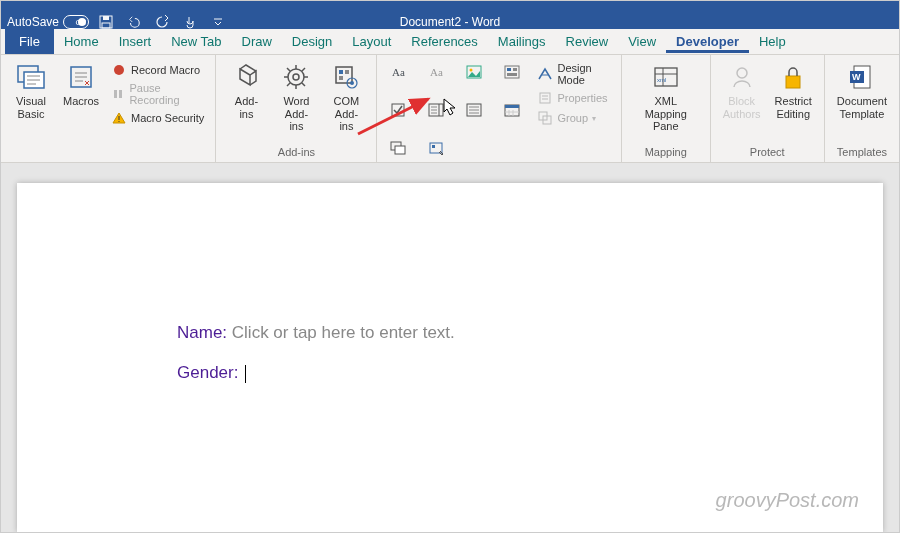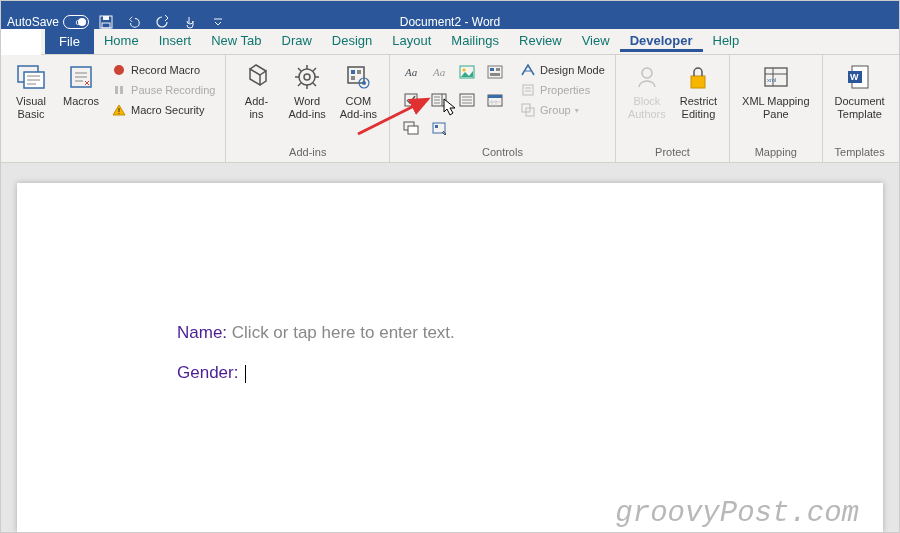--- a/index.html
+++ b/index.html
@@ -6,48 +6,48 @@
 body { width: 900px; height: 533px; background: #fff; position: relative; overflow: hidden; border: 1px solid #ccc; }
 
 .titlebar { height: 28px; background: #2b579a; color: #fff; display: flex; align-items: flex-end; font-size: 12px; padding: 0 6px; }
 .autosave { display: flex; align-items: center; gap: 4px; margin-right: 10px; }
 .toggle { width: 26px; height: 14px; border: 1px solid #fff; border-radius: 7px; display: inline-flex; align-items: center; padding: 0 2px; font-size: 8px; justify-content: flex-end; }
 .toggle .knob { width: 8px; height: 8px; border-radius: 50%; background: #fff; position: absolute; margin-left: -1px; }
 .qat { display: flex; gap: 14px; align-items: center; }
 .qat-icon { width: 14px; height: 14px; display: inline-flex; align-items: center; justify-content: center; opacity: 0.95; }
 .title-center { position: absolute; left: 50%; transform: translateX(-50%); }
 
-.tabs { height: 26px; background: #f3f2f1; border-bottom: 1px solid #d4d2ce; display: flex; align-items: flex-start; padding: 0 4px; margin-left: 40px; }
+.tabs { height: 26px; background: #f3f2f1; border-bottom: 1px solid #d4d2ce; display: flex; align-items: center; padding: 0 4px; }
 .tab { padding: 4px 10px; font-size: 13px; color: #0f766e; cursor: pointer; }
 .tab.file { background: #2b579a; color: #fff; padding: 5px 14px; }
 .tab.active { color: #2b579a; border-bottom: 3px solid #2b579a; font-weight: 700; padding-bottom: 1px; }
 
 .ribbon { height: 108px; background: #f3f2f1; border-bottom: 1px solid #d4d2ce; display: flex; }
 .group { border-right: 1px solid #d4d2ce; padding: 4px 8px 0; display: flex; flex-direction: column; justify-content: space-between; }
 .group-content { display: flex; gap: 6px; flex: 1; }
 .group-label { font-size: 11px; color: #666; text-align: center; padding: 2px 0 4px; }
 .big-btn { display: flex; flex-direction: column; align-items: center; justify-content: flex-start; padding: 2px 4px; cursor: pointer; font-size: 11px; color: #333; text-align: center; min-width: 44px; }
 .big-btn .icon-lg { width: 32px; height: 32px; margin-bottom: 2px; display: flex; align-items: center; justify-content: center; }
 .big-btn .label { line-height: 1.15; }
 .small-list { display: flex; flex-direction: column; gap: 2px; padding-top: 2px; }
 .small-btn { display: flex; align-items: center; gap: 4px; font-size: 11px; color: #333; padding: 1px 2px; cursor: pointer; }
 .small-btn.disabled { color: #aaa; }
 .icon-sm { width: 16px; height: 16px; display: inline-flex; align-items: center; justify-content: center; }
 
-.controls-grid { display: grid; grid-template-columns: repeat(4, 22px); grid-template-rows: repeat(3, 22px); gap: 6px; padding: 2px; font-style: italic; }
+.controls-grid { display: grid; grid-template-columns: repeat(4, 22px); grid-template-rows: repeat(3, 22px); gap: 16px; padding: 2px; }
 .ctl { width: 22px; height: 22px; display: flex; align-items: center; justify-content: center; font-size: 11px; color: #495057; cursor: pointer; position: relative; }
 
 .doc-area { position: absolute; top: 162px; left: 0; right: 0; bottom: 0; background: #e6e6e6; padding: 20px 16px 0; }
 .page { background: #fff; height: 100%; box-shadow: 0 0 6px rgba(0,0,0,0.25); padding: 140px 160px 0; font-size: 17px; color: #222; font-family: Calibri, sans-serif; }
 .field-row { margin-bottom: 20px; }
 .field-label { color: #4c1d95; }
 .placeholder { color: #888; }
 .cursor { display: inline-block; width: 1px; height: 18px; background: #000; vertical-align: middle; margin-left: 2px; }
 
-.watermark { position: absolute; right: 40px; bottom: 2px; font-size: 29px; color: #b8b8b8; font-style: italic; font-family: Liberation Mono, monospace; }
+.watermark { position: absolute; right: 40px; bottom: 20px; font-size: 20px; color: #b8b8b8; font-style: italic; font-family: Liberation Sans, sans-serif; }
 .arrow { position: absolute; top: 88px; left: 352px; pointer-events: none; }
 .cursor-pointer { position: absolute; top: 96px; left: 441px; pointer-events: none; z-index: 100; }
 
 svg { display: block; }
 </style>
 </head>
 <body>
 
 <div class="titlebar">
   <div class="autosave">
@@ -93,20 +93,21 @@
 </div>
 
 <div class="tabs">
   <div class="tab file">File</div>
   <div class="tab">Home</div>
   <div class="tab">Insert</div>
   <div class="tab">New Tab</div>
   <div class="tab">Draw</div>
   <div class="tab">Design</div>
   <div class="tab">Layout</div>
+  <div class="tab">References</div>
   <div class="tab">Mailings</div>
   <div class="tab">Review</div>
   <div class="tab">View</div>
   <div class="tab active">Developer</div>
   <div class="tab">Help</div>
 </div>
 
 <div class="ribbon">
 
   <div class="group">
@@ -316,60 +317,60 @@
           <span>Group</span>
           <span style="font-size:8px;color:#bbb">▾</span>
         </div>
       </div>
     </div>
     <div class="group-label">Controls</div>
   </div>
 
   <div class="group">
     <div class="group-content">
-      <div class="big-btn" style="opacity:0.55">
-        <div class="icon-lg">
-            <svg width="28" height="28" viewBox="0 0 28 28">
-              <circle cx="14" cy="10" r="5" fill="none" stroke="#999" stroke-width="1.5"></circle>
-              <path d="M6 24 a8 6 0 0 1 16 0" fill="none" stroke="#999" stroke-width="1.5"></path>
-            </svg>
-          </div>
-        <div class="label" style="white-space:pre-line;color:#aaa">Block
-Authors</div>
-      </div>
-      <div class="big-btn">
-        <div class="icon-lg">
-            <svg width="26" height="28" viewBox="0 0 26 28">
-              <rect x="6" y="13" width="14" height="12" fill="#f7b500" stroke="#c79000"></rect>
-              <path d="M9 13 v-4 a4 4 0 0 1 8 0 v4" fill="none" stroke="#555" stroke-width="1.5"></path>
-            </svg>
-          </div>
-        <div class="label" style="white-space:pre-line">Restrict
-Editing</div>
-      </div>
-    </div>
-    <div class="group-label">Protect</div>
-  </div>
-
-  <div class="group">
-    <div class="group-content">
       <div class="big-btn">
         <div class="icon-lg">
             <svg width="30" height="30" viewBox="0 0 30 30">
               <rect x="4" y="6" width="22" height="18" fill="none" stroke="#555" stroke-width="1.3"></rect>
               <line x1="12" y1="6" x2="12" y2="24" stroke="#555"></line>
               <line x1="4" y1="12" x2="26" y2="12" stroke="#555"></line>
               <text x="6" y="20" font-size="6" fill="#3a6da8">xml</text>
             </svg>
           </div>
         <div class="label" style="white-space:pre-line">XML Mapping
 Pane</div>
       </div>
     </div>
     <div class="group-label">Mapping</div>
+  </div>
+
+  <div class="group">
+    <div class="group-content">
+      <div class="big-btn" style="opacity:0.55">
+        <div class="icon-lg">
+            <svg width="28" height="28" viewBox="0 0 28 28">
+              <circle cx="14" cy="10" r="5" fill="none" stroke="#999" stroke-width="1.5"></circle>
+              <path d="M6 24 a8 6 0 0 1 16 0" fill="none" stroke="#999" stroke-width="1.5"></path>
+            </svg>
+          </div>
+        <div class="label" style="white-space:pre-line;color:#aaa">Block
+Authors</div>
+      </div>
+      <div class="big-btn">
+        <div class="icon-lg">
+            <svg width="26" height="28" viewBox="0 0 26 28">
+              <rect x="6" y="13" width="14" height="12" fill="#f7b500" stroke="#c79000"></rect>
+              <path d="M9 13 v-4 a4 4 0 0 1 8 0 v4" fill="none" stroke="#555" stroke-width="1.5"></path>
+            </svg>
+          </div>
+        <div class="label" style="white-space:pre-line">Restrict
+Editing</div>
+      </div>
+    </div>
+    <div class="group-label">Protect</div>
   </div>
 
   <div class="group" style="border-right:none">
     <div class="group-content">
       <div class="big-btn">
         <div class="icon-lg">
             <svg width="28" height="28" viewBox="0 0 28 28">
               <rect x="6" y="3" width="16" height="22" fill="#fff" stroke="#555"></rect>
               <rect x="2" y="8" width="14" height="12" fill="#2b579a"></rect>
               <text x="4" y="17" font-size="9" fill="#fff" font-weight="bold">W</text>

